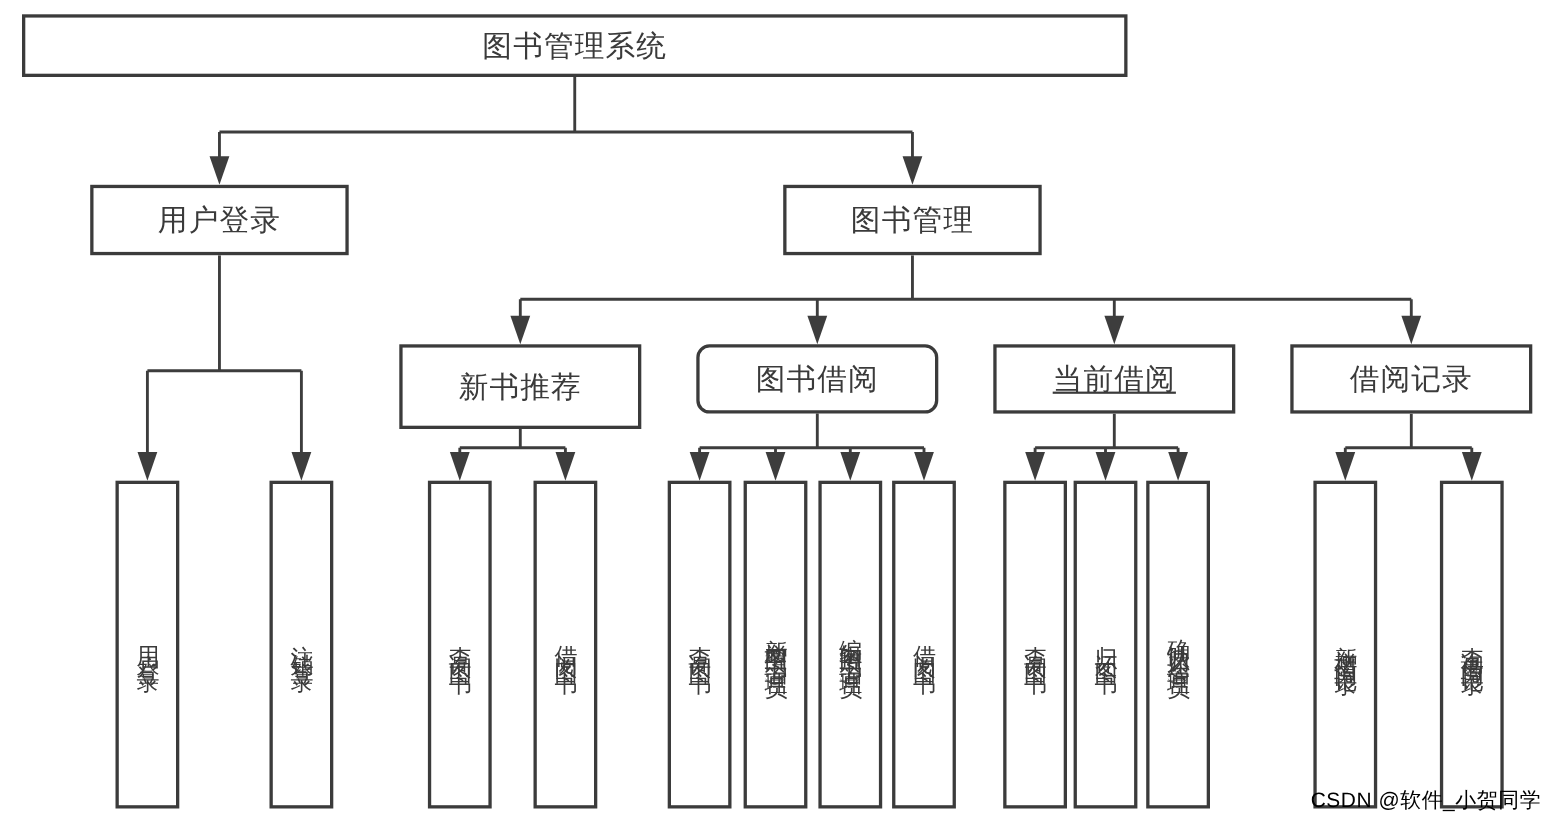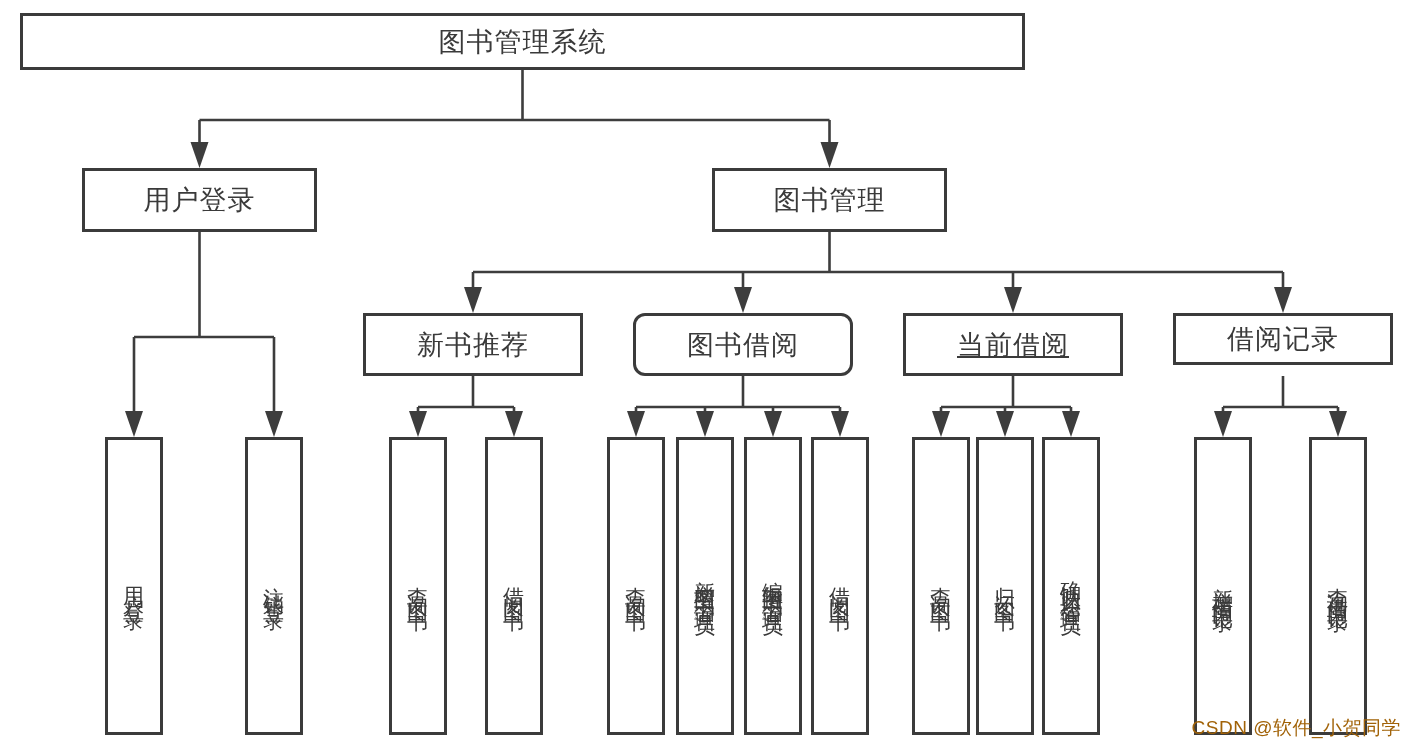--- a/index.html
+++ b/index.html
@@ -46,21 +46,21 @@
     left: 0;
     top: 0;
     z-index: 1;
     pointer-events: none;
   }
   #watermark {
     position: absolute;
     right: 4px;
     top: 715px;
     font-size: 19px;
-    color: #a16207;
+    color: #000000;
     letter-spacing: 0.5px;
     z-index: 3;
     white-space: nowrap;
   }
 </style>
 </head>
 <body>
 
 <div id="canvas">
 
@@ -108,30 +108,30 @@
     <span class="label">图书管理系统</span>
   </div>
 
   <div class="box hbox" style="left:82px; top:168px; width:235px; height:64px;">
     <span class="label">用户登录</span>
   </div>
   <div class="box hbox" style="left:712px; top:168px; width:235px; height:64px;">
     <span class="label">图书管理</span>
   </div>
 
-  <div class="box hbox" style="left:363px; top:313px; width:220px; height:63px;">
+  <div class="box hbox" style="left:363px; top:313px; width:220px; height:77px;">
     <span class="label">新书推荐</span>
   </div>
   <div class="box hbox" style="left:633px; top:313px; width:220px; height:63px;border-radius:12px;">
     <span class="label">图书借阅</span>
   </div>
   <div class="box hbox" style="left:903px; top:313px; width:220px; height:63px;text-decoration:underline;">
     <span class="label">当前借阅</span>
   </div>
-  <div class="box hbox" style="left:1173px; top:313px; width:220px; height:52px;">
+  <div class="box hbox" style="left:1173px; top:313px; width:220px; height:63px;">
     <span class="label">借阅记录</span>
   </div>
 
   <div class="box vbox" style="left:105px; top:437px; width:58px; height:298px;">
     <span class="label">用户登录</span>
   </div>
   <div class="box vbox" style="left:245px; top:437px; width:58px; height:298px;">
     <span class="label">注销登录</span>
   </div>
 

